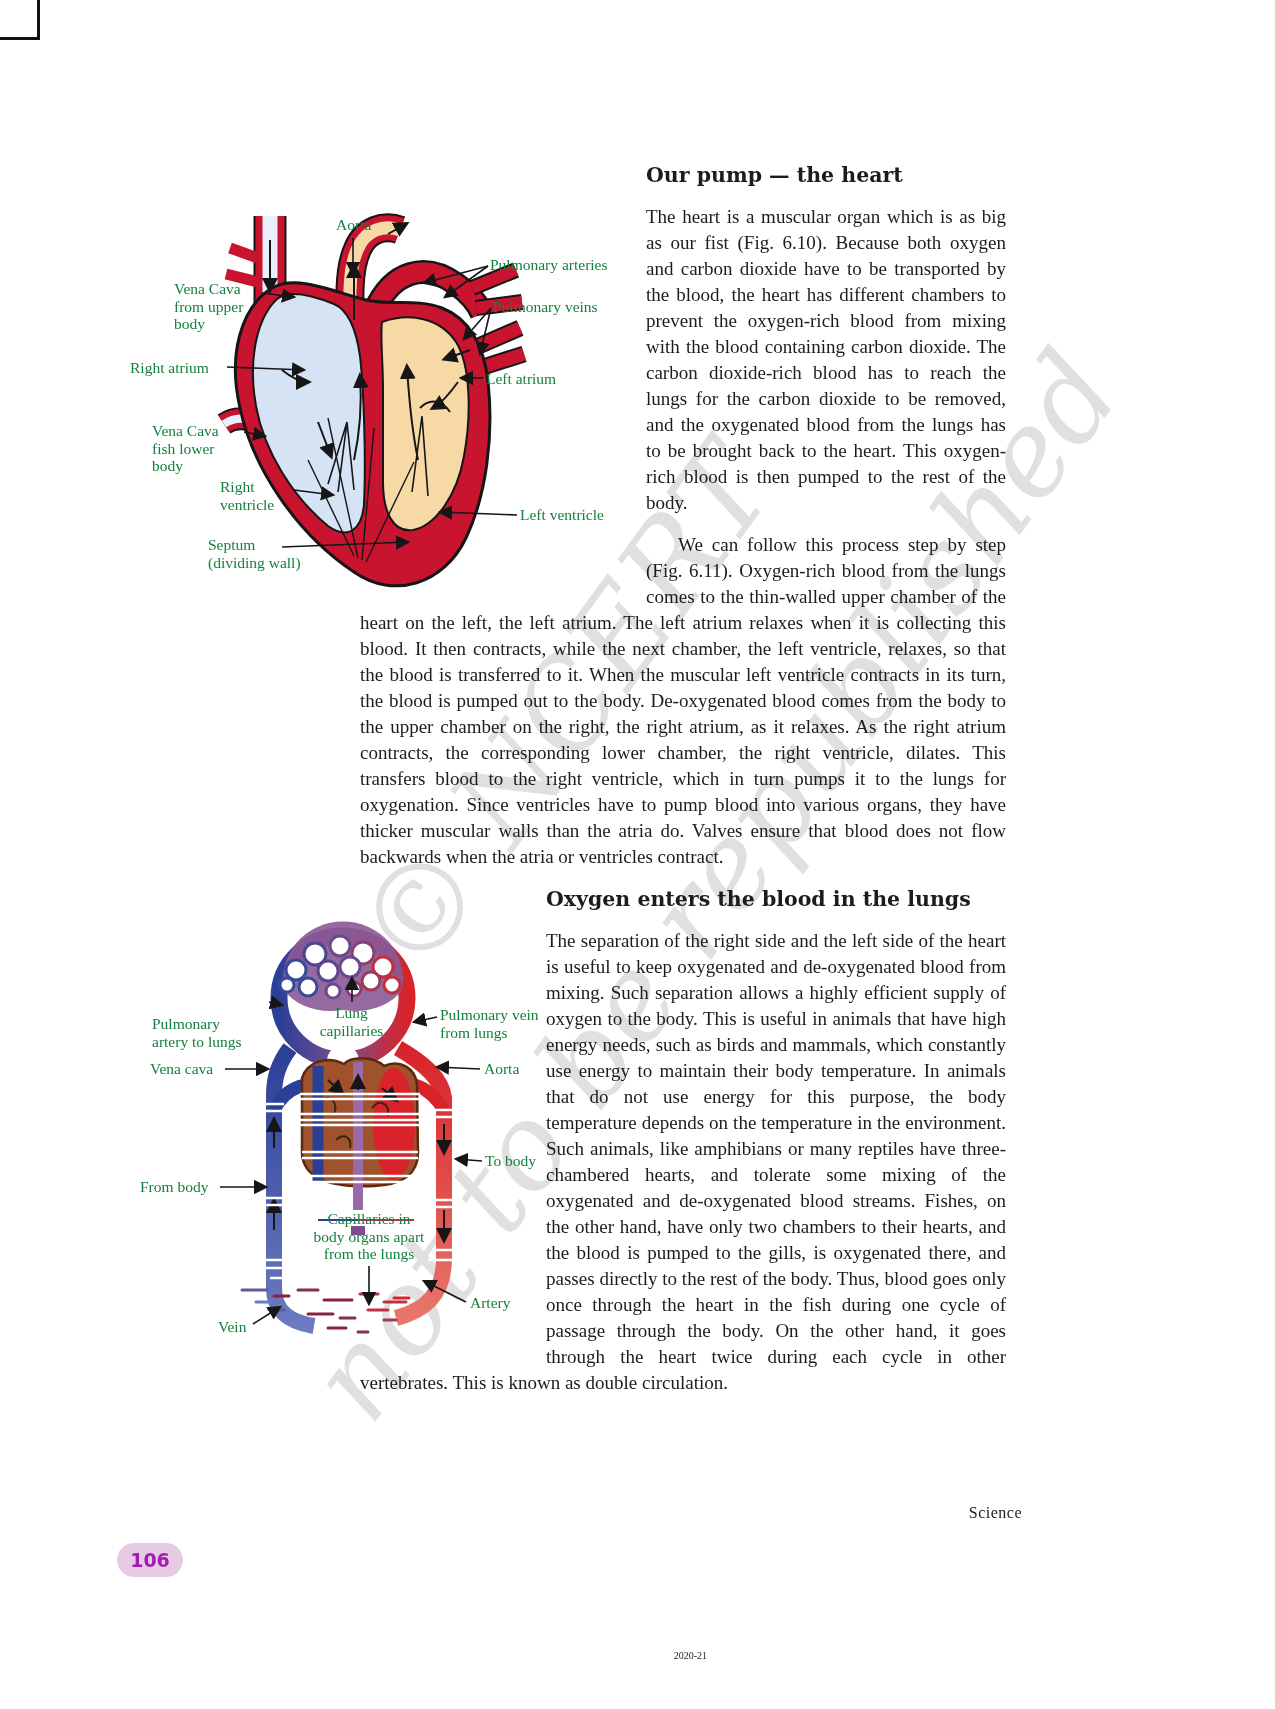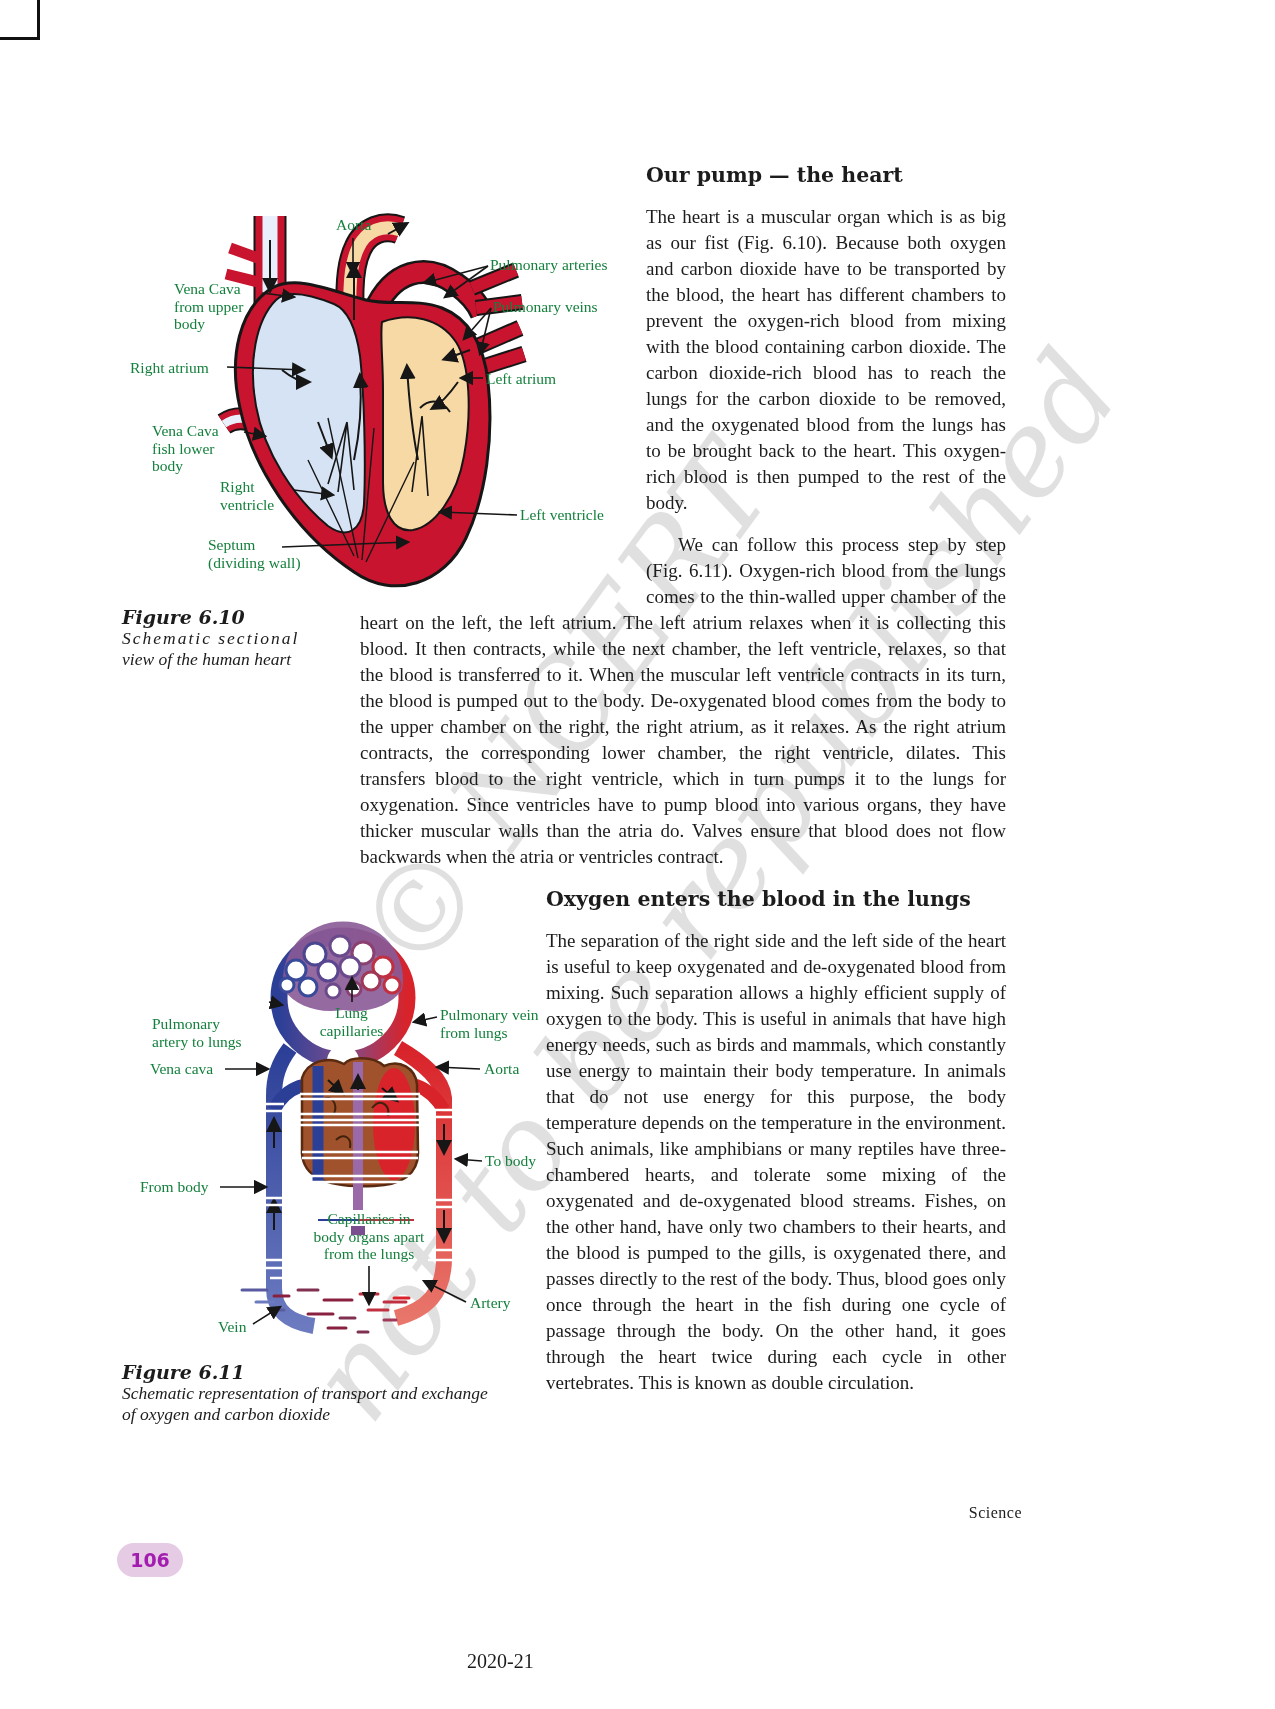--- a/index.html
+++ b/index.html
@@ -30,21 +30,21 @@
   .sp2{letter-spacing:2px;}
   
   .lbl{position:absolute;font-size:15.5px;line-height:17.5px;color:#15803d;}
   .lbl span{display:block;}
   .lbl-c{text-align:center;}
   
   .badge{position:absolute;left:117px;top:1543px;width:66px;height:34px;border-radius:17px;
          background:#e6cbe4;display:flex;align-items:center;justify-content:center;
          font-family:"DejaVu Sans","Liberation Sans",sans-serif;font-weight:bold;font-size:19px;color:#a21caf;}
   .journal{position:absolute;top:1504px;right:253px;font-size:16px;letter-spacing:0.5px;}
-  .yearline{position:absolute;left:467px;top:1650px;width:240px;text-align:left;font-size:20px;}
+  .yearline{position:absolute;left:467px;top:1650px;width:240px;text-align:right;font-size:10px;}
   .clear{clear:both;}
 </style>
 </head>
 <body>
 
 <div class="cropmark"></div>
 
 <div class="wm wm1">© NCERT</div>
 <div class="wm wm2">not to be republished</div>
 
@@ -163,25 +163,20 @@
       <span>Pulmonary veins</span>
       </div>
     <div class="lbl" style="left:364px;top:210px;width:92px;">
       <span>Left atrium</span>
       </div>
     <div class="lbl" style="left:398px;top:346px;width:100px;">
       <span>Left ventricle</span>
       </div>
   </div>
 
-  <div class="figcap610">
-    <div class="figtitle">Figure 6.10</div>
-    <div class="figcapline sp2">Schematic sectional</div>
-    <div class="figcapline">view of the human heart</div>
-  </div>
 
   <h3>Our pump — the heart</h3>
   <p>The heart is a muscular organ which is as big as our fist (Fig. 6.10). Because both oxygen and carbon dioxide have to be transported by the blood, the heart has different chambers to prevent the oxygen-rich blood from mixing with the blood containing carbon dioxide. The carbon dioxide-rich blood has to reach the lungs for the carbon dioxide to be removed, and the oxygenated blood from the lungs has to be brought back to the heart. This oxygen-rich blood is then pumped to the rest of the body.</p>
   <p class="indent">We can follow this process step by step (Fig. 6.11). Oxygen-rich blood from the lungs comes to the thin-walled upper chamber of the heart on the left, the left atrium. The left atrium relaxes when it is collecting this blood. It then contracts, while the next chamber, the left ventricle, relaxes, so that the blood is transferred to it. When the muscular left ventricle contracts in its turn, the blood is pumped out to the body. De-oxygenated blood comes from the body to the upper chamber on the right, the right atrium, as it relaxes. As the right atrium contracts, the corresponding lower chamber, the right ventricle, dilates. This transfers blood to the right ventricle, which in turn pumps it to the lungs for oxygenation. Since ventricles have to pump blood into various organs, they have thicker muscular walls than the atria do. Valves ensure that blood does not flow backwards when the atria or ventricles contract.</p>
 
   <div class="figart611">
     <svg width="424" height="455" viewBox="0 0 424 455">
       <defs>
         <marker id="ah2" markerWidth="9" markerHeight="9" refX="7.5" refY="4.5" orient="auto">
           <path d="M0,0L9,4.5L0,9Z" fill="#161616"></path>
@@ -321,25 +316,20 @@
       <span>from the lungs</span>
       </div>
     <div class="lbl" style="left:96px;top:420px;width:42px;">
       <span>Vein</span>
       </div>
     <div class="lbl" style="left:348px;top:396px;width:58px;">
       <span>Artery</span>
       </div>
   </div>
 
-  <div class="figcap611">
-    <div class="figtitle">Figure 6.11</div>
-    <div class="figcapline">Schematic representation of transport and exchange</div>
-    <div class="figcapline">of oxygen and carbon dioxide</div>
-  </div>
 
   <h3 class="h2nd">Oxygen enters the blood in the lungs</h3>
   <p>The separation of the right side and the left side of the heart is useful to keep oxygenated and de-oxygenated blood from mixing. Such separation allows a highly efficient supply of oxygen to the body. This is useful in animals that have high energy needs, such as birds and mammals, which constantly use energy to maintain their body temperature. In animals that do not use energy for this purpose, the body temperature depends on the temperature in the environment. Such animals, like amphibians or many reptiles have three-chambered hearts, and tolerate some mixing of the oxygenated and de-oxygenated blood streams. Fishes, on the other hand, have only two chambers to their hearts, and the blood is pumped to the gills, is oxygenated there, and passes directly to the rest of the body. Thus, blood goes only once through the heart in the fish during one cycle of passage through the body. On the other hand, it goes through the heart twice during each cycle in other vertebrates. This is known as double circulation.</p>
 
   <div class="clear"></div>
 </div>
 
 <div class="badge">106</div>
 <div class="journal">Science</div>
 <div class="yearline">2020-21</div>

